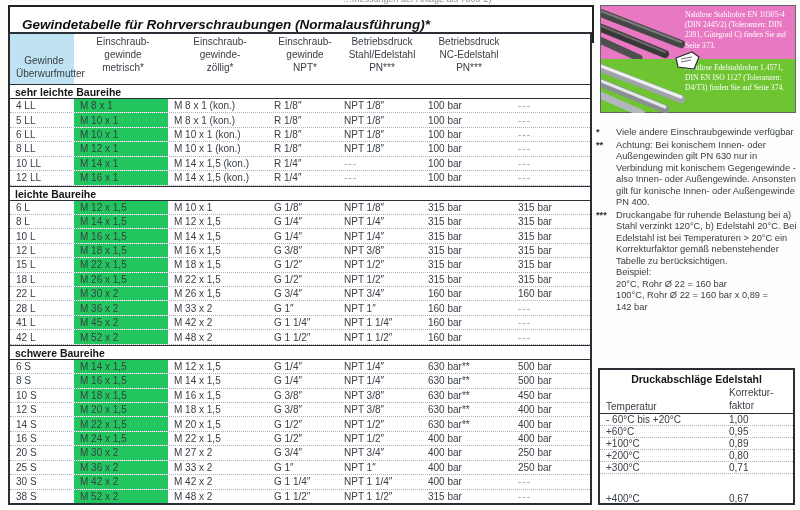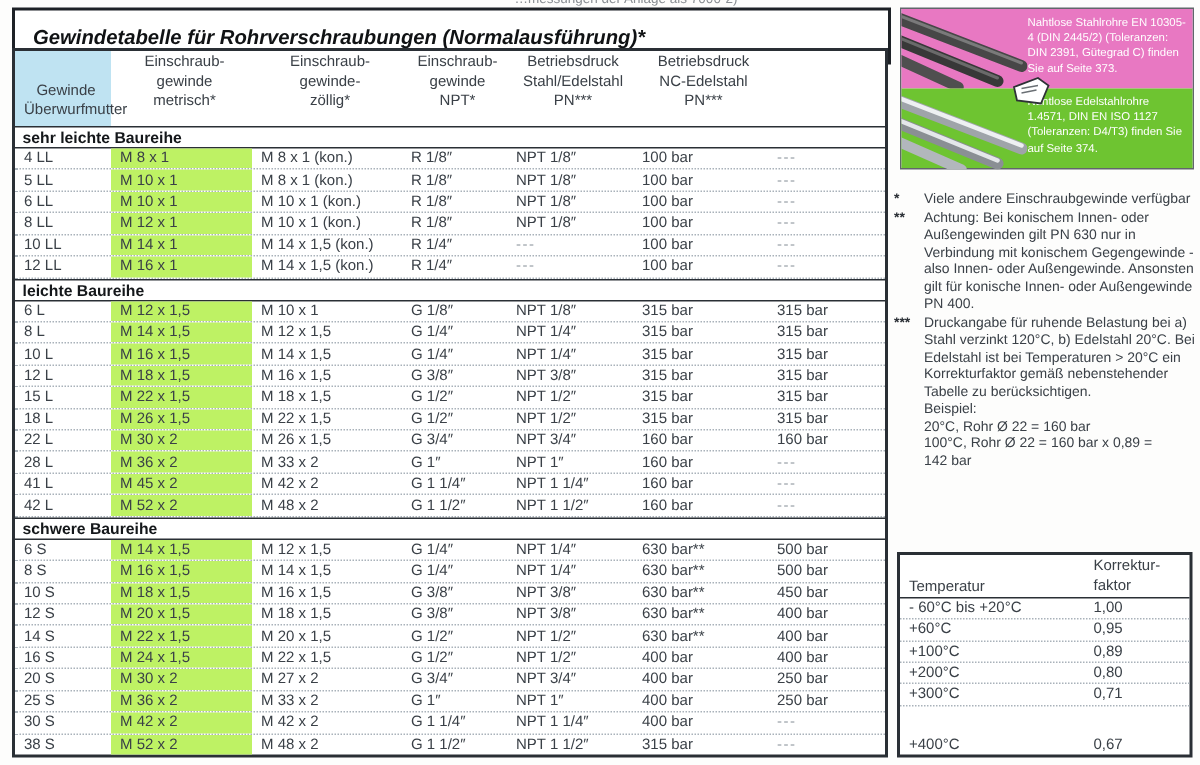--- a/index.html
+++ b/index.html
@@ -28,28 +28,28 @@
   .header-cell.bottom{justify-content:flex-end;}
   .header-cell.hl{background:#bfe3f2;}
   .section-row{
     flex:none;height:15px;border-top:1.5px solid #2a2f35;border-bottom:1.5px solid #2a2f35;
     font-weight:bold;color:#14171a;font-size:10.5px;line-height:14px;padding-left:5px;
     box-sizing:border-box;
   }
   .data-row{flex:1 1 auto;align-items:stretch;border-bottom:1px dotted #a9b2ba;}
   .data-row:last-child{border-bottom:none;}
   .cell{padding-left:6px;white-space:nowrap;overflow:hidden;display:flex;align-items:center;}
-  .cell.hl{background:#bef264;text-align:center;}
+  .cell.hl{background:#22c55e;text-align:center;}
   .cell.dash{color:#9aa1a8;letter-spacing:1px;}
   
   .info-box{
     position:absolute;left:600px;top:5px;width:196px;height:108px;
     border:1px solid #61666b;box-sizing:border-box;display:flex;flex-direction:column;
   }
-  .info-half{flex:1;position:relative;color:#fff;font-size:7.6px;line-height:1.34;overflow:visible;}
+  .info-half{flex:1;position:relative;color:#fff;font-size:7.6px;line-height:1.34;overflow:visible;font-family:Liberation Serif, serif;}
   .info-half .txt{position:absolute;left:84px;top:4px;right:3px;}
   .info-half svg.pipes{position:absolute;left:0;top:0;}
   .tag-icon{position:absolute;left:72px;top:-9px;z-index:3;}
   
   .footnotes{position:absolute;left:596px;top:127px;width:202px;font-size:9.3px;line-height:1.24;color:#3a4047;}
   .footnote{display:grid;grid-template-columns:20px 1fr;margin-bottom:1px;}
   .footnote .marker{font-weight:bold;color:#2a2f35;}
   .footnote .ftext{white-space:pre-line;}
   
   .corr-table{
@@ -344,20 +344,21 @@
       <div class="marker">***</div>
       <div class="ftext">Druckangabe für ruhende Belastung bei a) Stahl verzinkt 120°C, b) Edelstahl 20°C. Bei Edelstahl ist bei Temperaturen &gt; 20°C ein Korrekturfaktor gemäß nebenstehender Tabelle zu berücksichtigen.
 Beispiel:
 20°C, Rohr Ø 22 = 160 bar
 100°C, Rohr Ø 22 = 160 bar x 0,89 =
 142 bar</div>
     </div>
   </div>
 
 <div class="corr-table">
+  <div class="corr-title">Druckabschläge Edelstahl</div>
   <div class="corr-head">
     <div class="c1">Temperatur</div>
     <div class="c2">Korrektur-
 faktor</div>
   </div>
   <div style="display:contents" id="corr-body"><div class="corr-row">
         <div>- 60°C bis +20°C</div>
         <div>1,00</div>
       </div><div class="corr-row">
         <div>+60°C</div>

